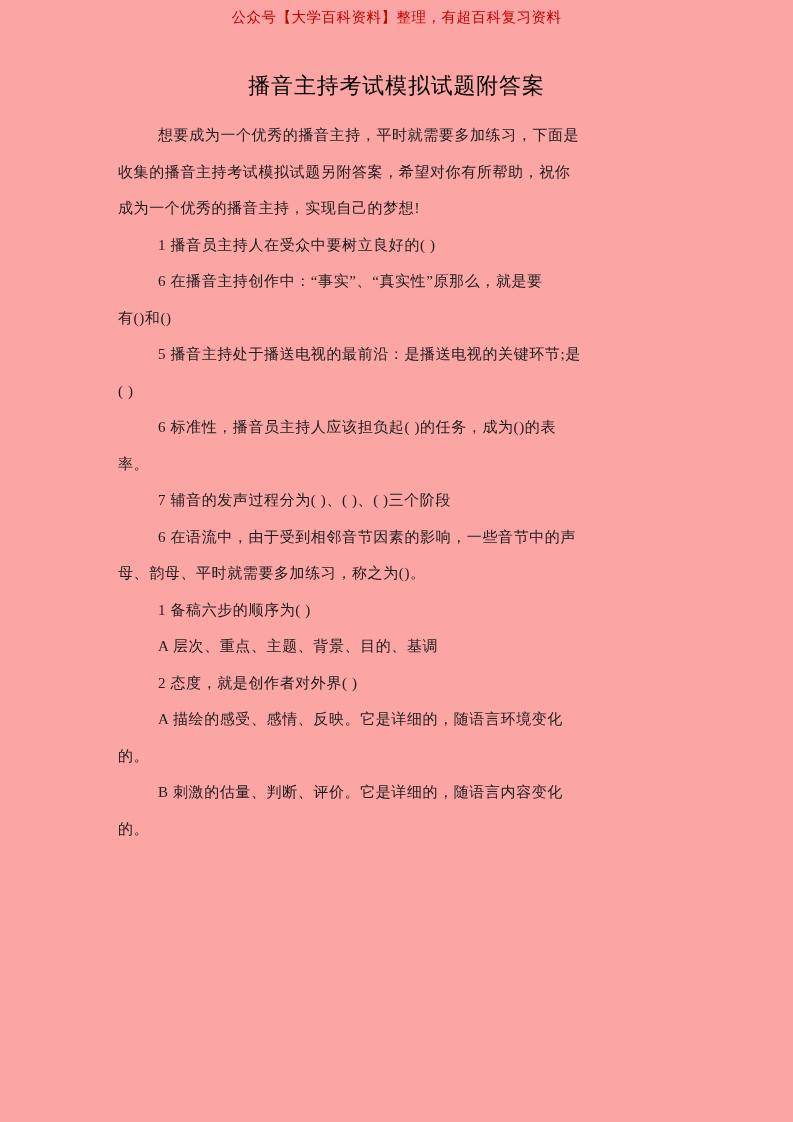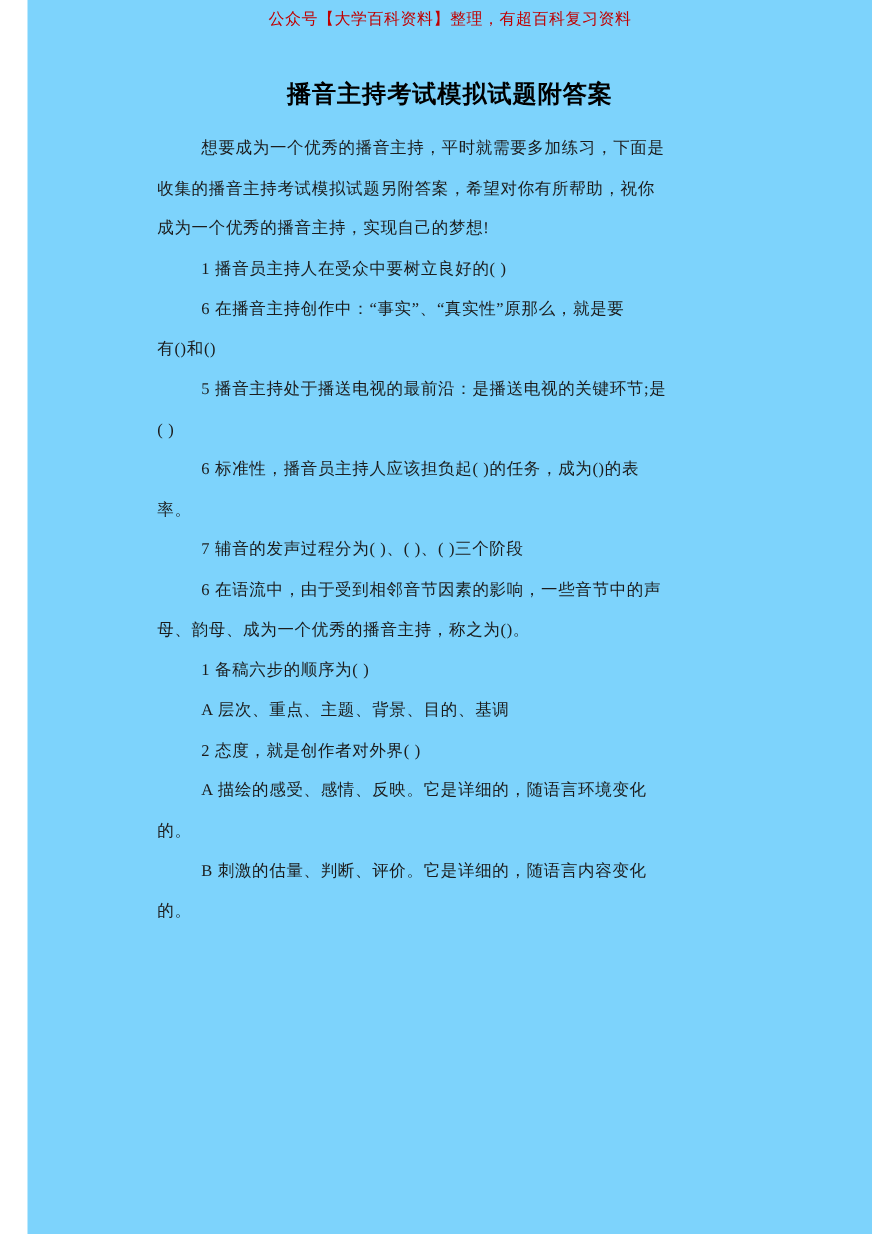--- a/index.html
+++ b/index.html
@@ -11,22 +11,21 @@
     width: 793px;
     height: 1122px;
     position: relative;
     overflow: hidden;
     font-family: "Liberation Serif", "DejaVu Serif", serif;
     color: #1c1c1c;
   }
   .page {
     position: absolute;
     inset: 0;
-    background: #7dd3fc;
-    margin-left: 25px;
+    background: #fca5a5;
   }
   .notice {
     position: absolute;
     top: 8px;
     left: 0;
     width: 100%;
     text-align: center;
     font-size: 14.5px;
     letter-spacing: 0.5px;
     color: #c00000;
@@ -34,21 +33,21 @@
   }
   .title {
     position: absolute;
     top: 71px;
     left: 0;
     width: 100%;
     margin: 0;
     text-align: center;
     font-size: 22px;
     letter-spacing: 0.8px;
-    font-weight: bold;
+    font-weight: normal;
     color: #000000;
   }
   .doc-body {
     position: absolute;
     top: 117px;
     left: 118px;
     width: 560px;
   }
   .line {
     height: 36.5px;
@@ -76,21 +75,21 @@
     <div class="line">成为一个优秀的播音主持，实现自己的梦想!</div>
     <div class="line indent">1 播音员主持人在受众中要树立良好的( )</div>
     <div class="line indent">6 在播音主持创作中：“事实”、“真实性”原那么，就是要</div>
     <div class="line">有()和()</div>
     <div class="line indent">5 播音主持处于播送电视的最前沿：是播送电视的关键环节;是</div>
     <div class="line">( )</div>
     <div class="line indent">6 标准性，播音员主持人应该担负起( )的任务，成为()的表</div>
     <div class="line">率。</div>
     <div class="line indent">7 辅音的发声过程分为( )、( )、( )三个阶段</div>
     <div class="line indent">6 在语流中，由于受到相邻音节因素的影响，一些音节中的声</div>
-    <div class="line">母、韵母、成为一个优秀的播音主持，称之为()。</div>
+    <div class="line">母、韵母、平时就需要多加练习，称之为()。</div>
     <div class="line indent">1 备稿六步的顺序为( )</div>
     <div class="line indent">A 层次、重点、主题、背景、目的、基调</div>
     <div class="line indent">2 态度，就是创作者对外界( )</div>
     <div class="line indent">A 描绘的感受、感情、反映。它是详细的，随语言环境变化</div>
     <div class="line">的。</div>
     <div class="line indent">B 刺激的估量、判断、评价。它是详细的，随语言内容变化</div>
     <div class="line">的。</div>
   </div>
 
 </div>

